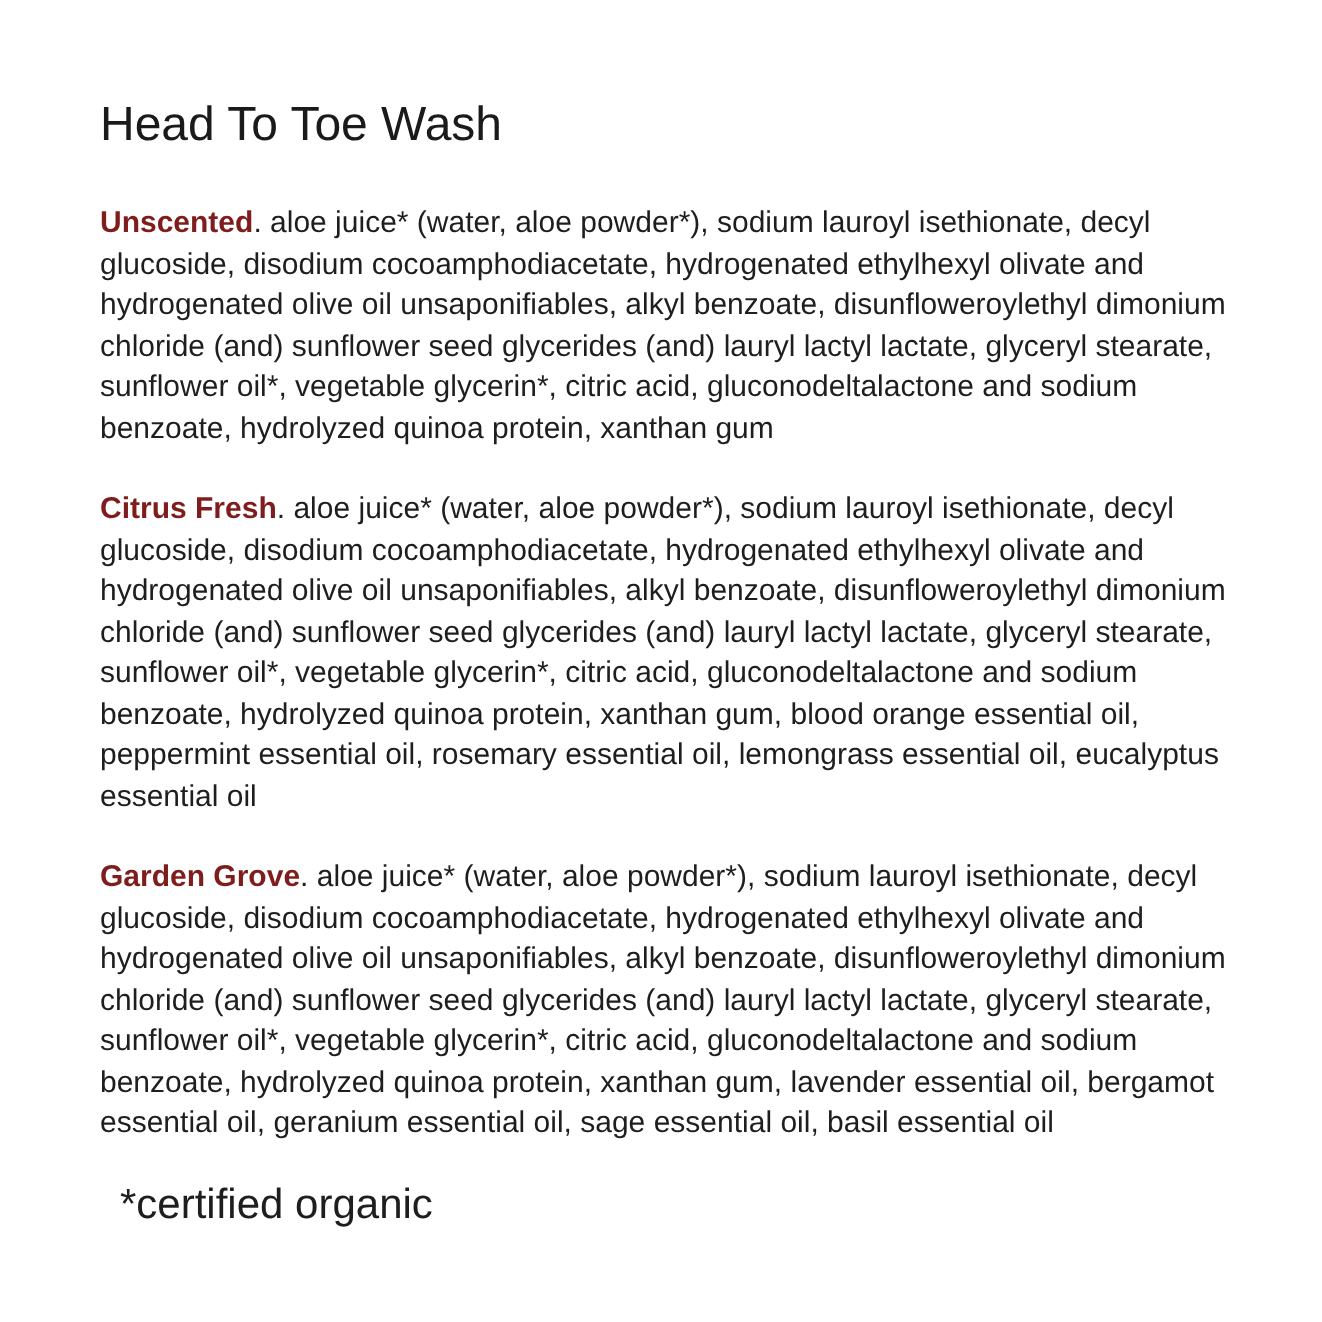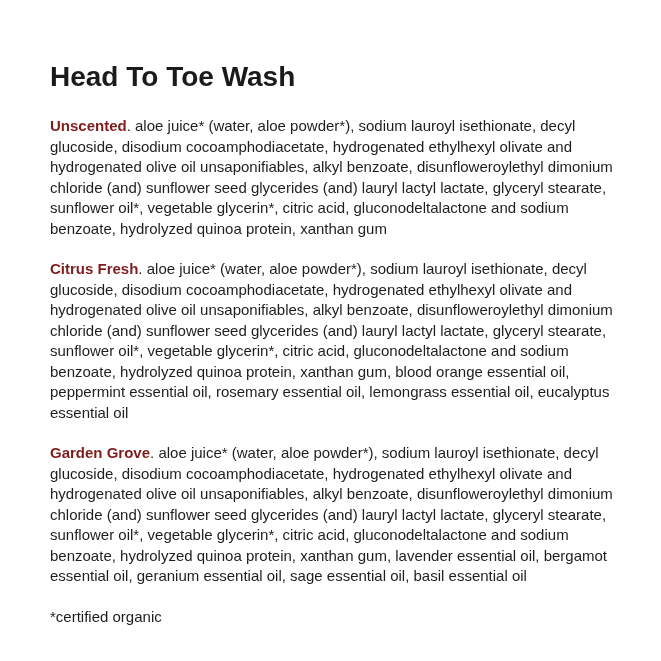--- a/index.html
+++ b/index.html
@@ -16,40 +16,40 @@
   }
   .page {
     box-sizing: border-box;
     width: 661px;
     height: 661px;
     padding: 50px 39px 40px 50px;
     background: #ffffff;
     overflow: hidden;
   }
   .page-title {
-    font-size: 28px;
+    font-size: 24px;
     line-height: 26px;
-    font-weight: 700;
+    font-weight: 400;
     color: #1a1a1a;
-    margin: 14px 0 26px 0;
+    margin: 0 0 26px 0;
   }
   .ingredients-paragraph {
     font-size: 15px;
     line-height: 20.5px;
     margin: 0 0 20px 0;
     color: #1e1e1e;
   }
   .product-name {
     font-weight: 700;
     color: #7f1d1d;
   }
   .footnote {
-    font-size: 15px;
+    font-size: 21px;
     line-height: 20.5px;
-    margin: 0;
+    margin: 10px;
     color: #1e1e1e;
   }
 </style>
 </head>
 <body>
 
 <main class="page">
 
   <h1 class="page-title">Head To Toe Wash</h1>
 

